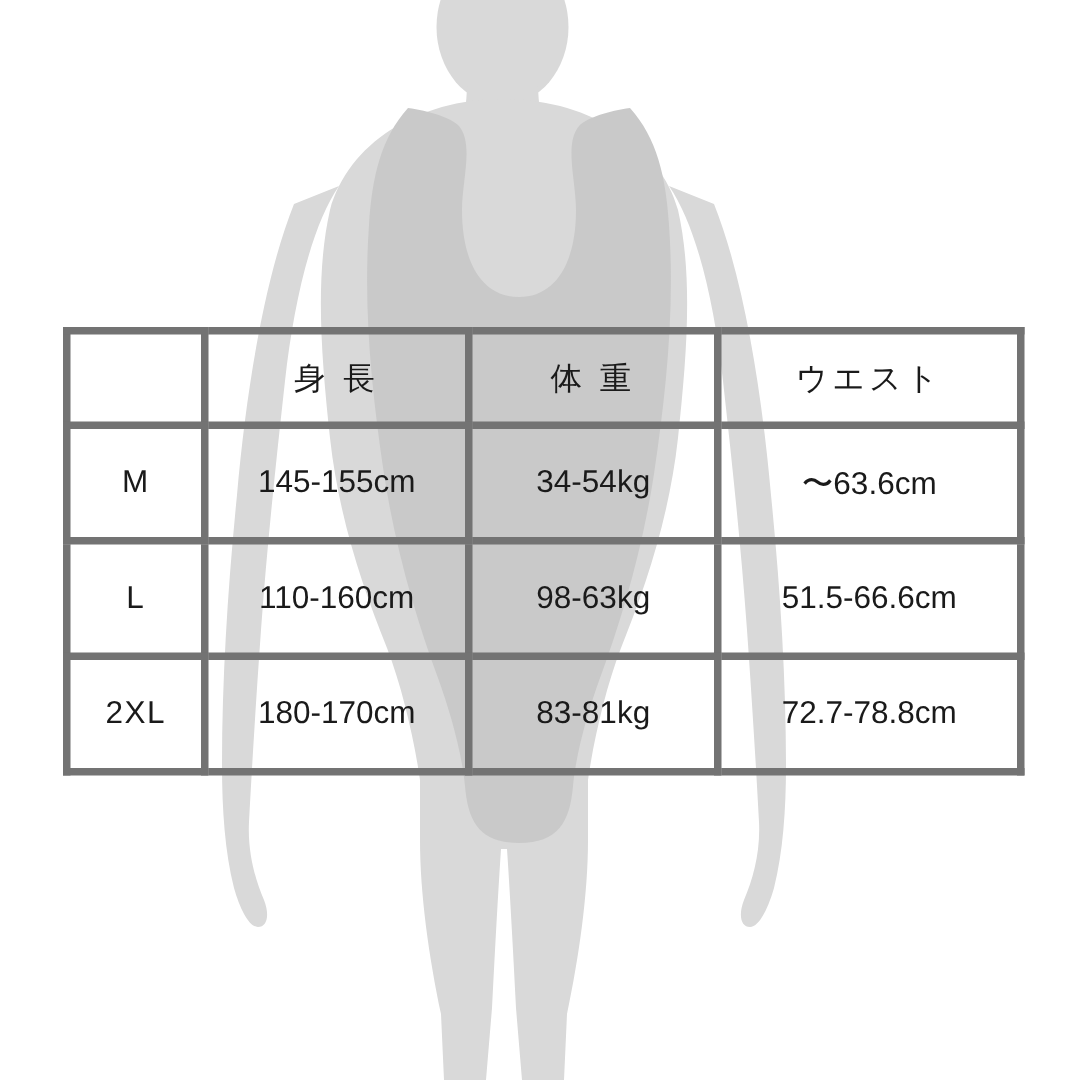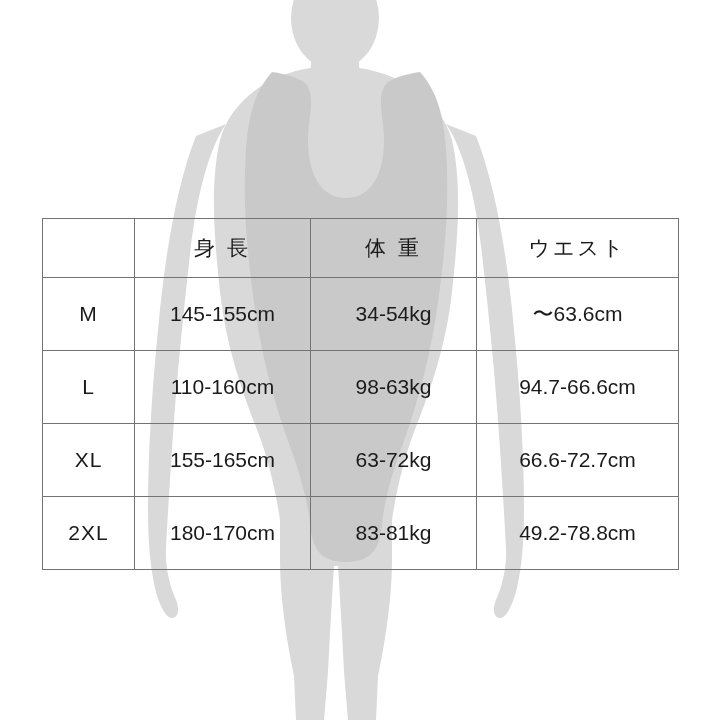--- a/index.html
+++ b/index.html
@@ -33,21 +33,21 @@
     width: 636px;
     z-index: 3;
   }
   table.size-table {
     border-collapse: collapse;
     width: 636px;
     table-layout: fixed;
   }
   table.size-table td,
   table.size-table th {
-    border: 1px solid #737373;
+    border: 5px solid #737373;
     height: 72px;
     text-align: center;
     vertical-align: middle;
     font-weight: normal;
     color: #1a1a1a;
     padding: 0;
     background: transparent;
   }
   table.size-table thead th {
     height: 58px;
@@ -166,29 +166,23 @@
       <tr>
         <td class="size-label">M</td>
         <td>145-155cm</td>
         <td>34-54kg</td>
         <td>〜63.6cm</td>
       </tr>
       <tr>
         <td class="size-label">L</td>
         <td>110-160cm</td>
         <td>98-63kg</td>
-        <td>94.7-66.6cm</td>
-      </tr>
-      <tr>
-        <td class="size-label">XL</td>
-        <td>155-165cm</td>
-        <td>63-72kg</td>
-        <td>66.6-72.7cm</td>
+        <td>51.5-66.6cm</td>
       </tr>
       <tr>
         <td class="size-label">2XL</td>
         <td>180-170cm</td>
         <td>83-81kg</td>
-        <td>49.2-78.8cm</td>
+        <td>72.7-78.8cm</td>
       </tr>
     </tbody>
   </table>
 </div>
 
 </body></html>

